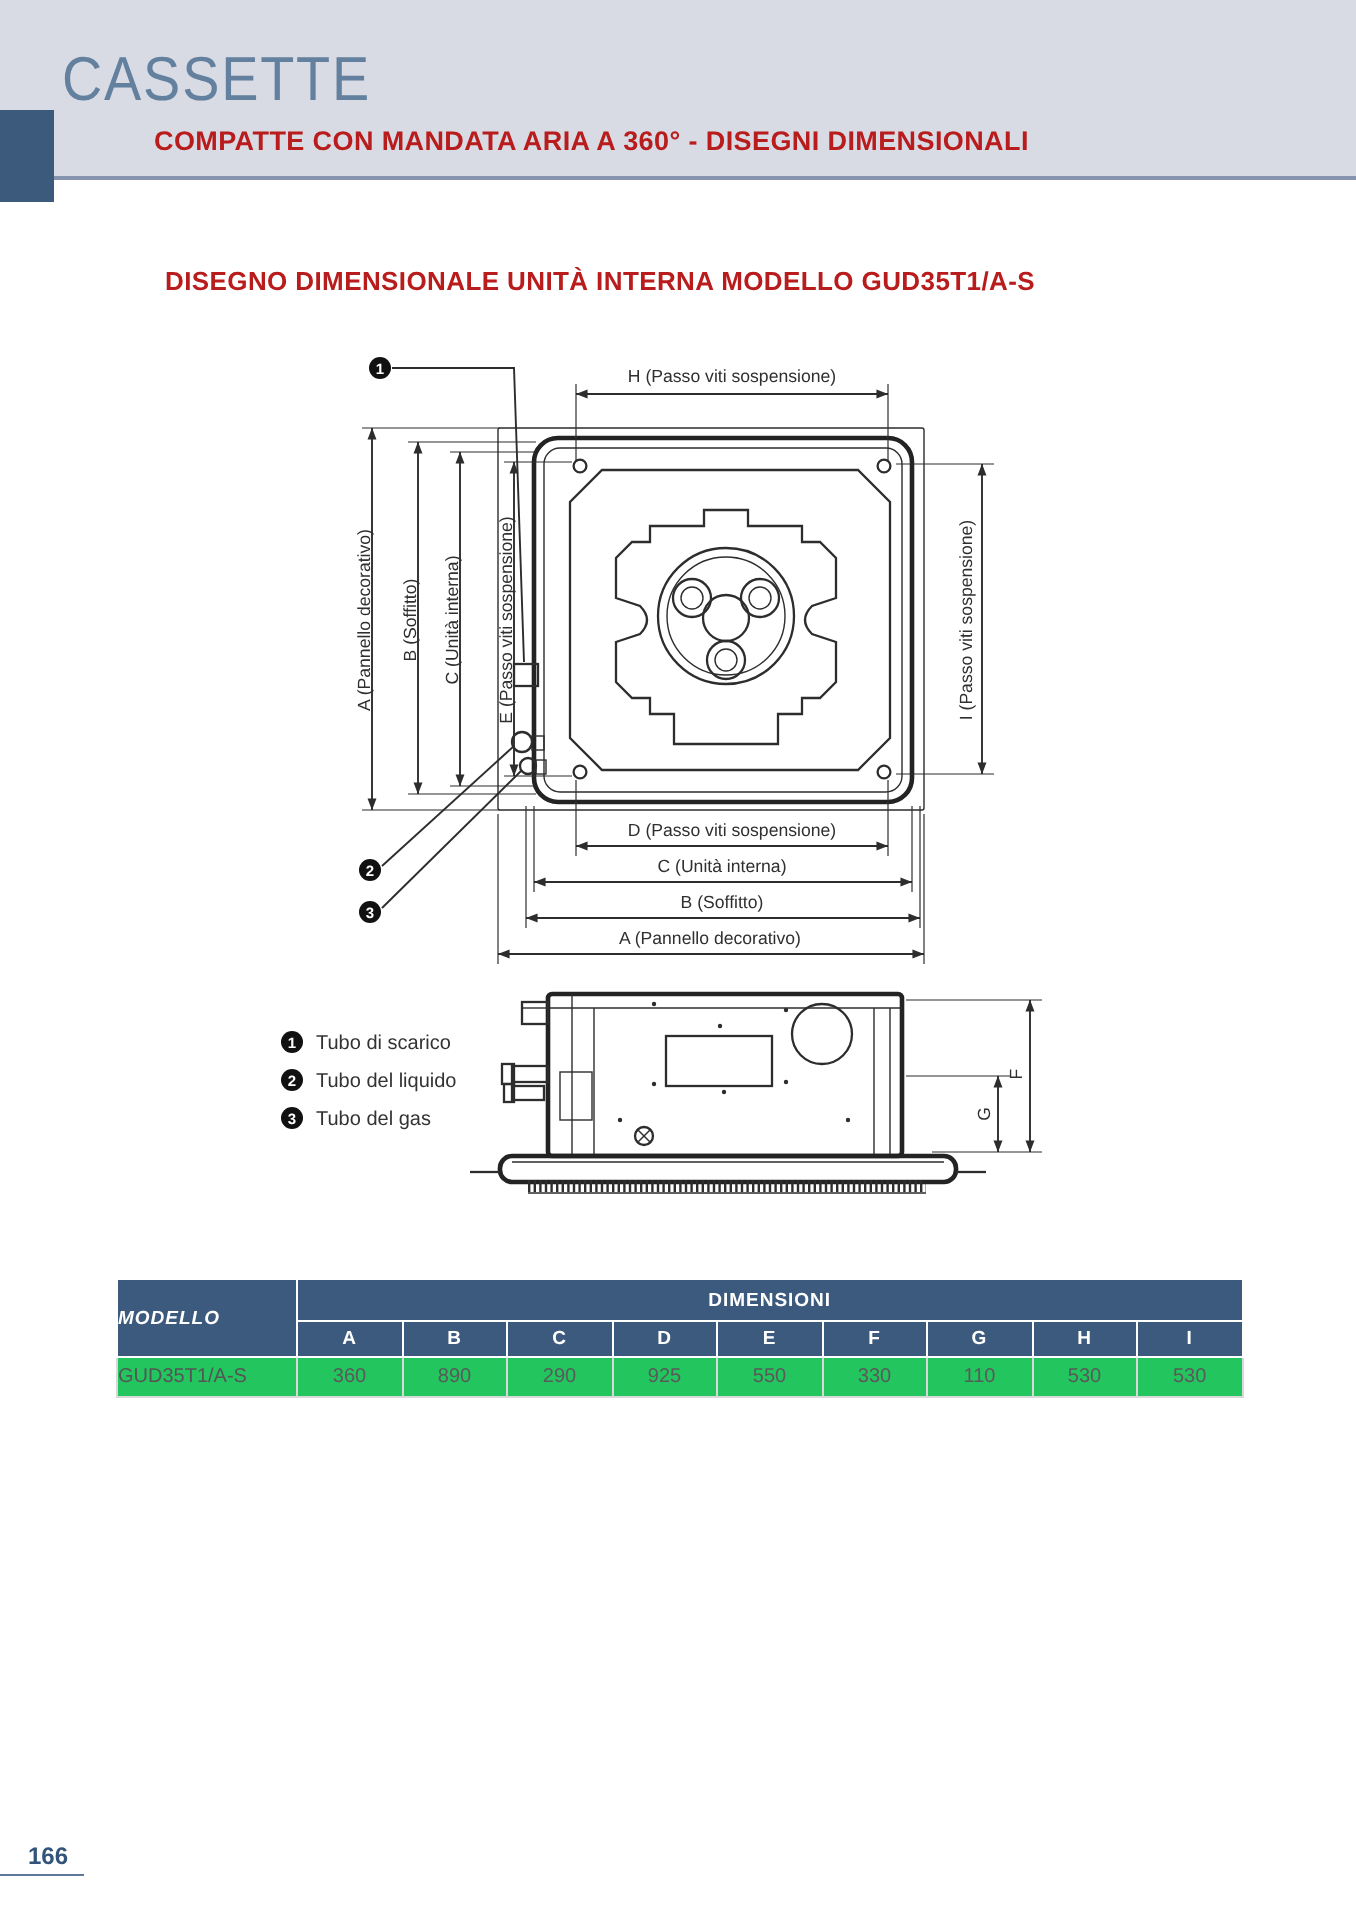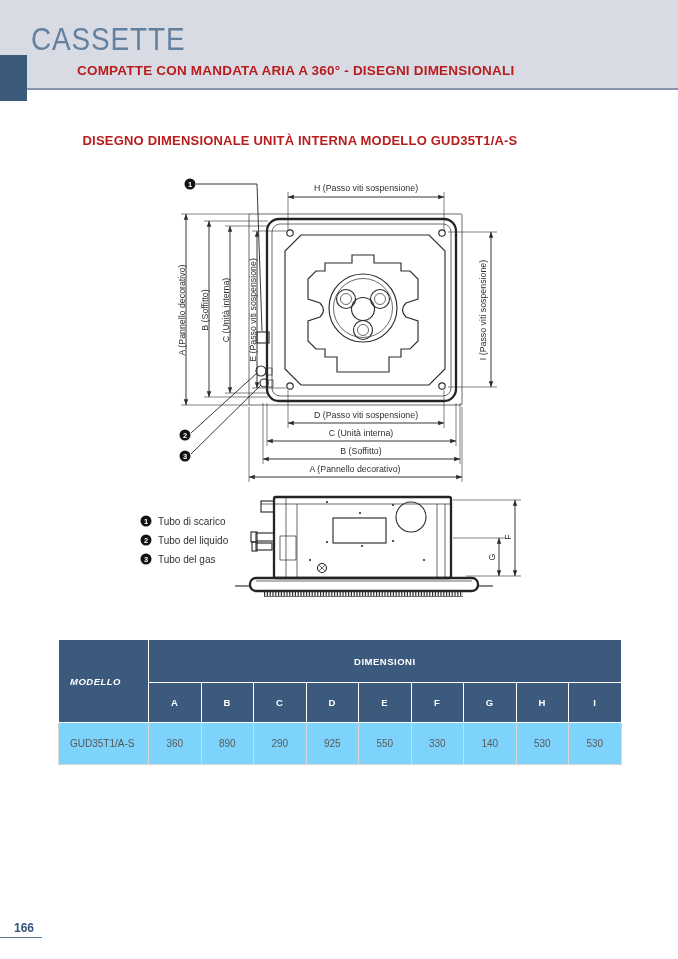--- a/index.html
+++ b/index.html
@@ -32,27 +32,27 @@
   .dot{fill:#2d2d2d;stroke:none;}
   .lbl{font:8.8px "Liberation Sans",sans-serif;fill:#2f2f2f;}
   .lblc{text-anchor:middle;}
   .cnum{font:bold 7.5px "Liberation Sans",sans-serif;fill:#fff;text-anchor:middle;}
   .leg{font:500 10px "Liberation Sans",sans-serif;fill:#333;}
   .fringe{stroke:#2d2d2d;stroke-width:6;stroke-dasharray:1.2 1.6;fill:none;}
 
   
   table.dims{position:absolute;left:58px;top:639px;width:563px;
         border-collapse:collapse;table-layout:fixed;}
-  table.dims td{padding:11px;}
+  table.dims td{padding:0;}
   td.hc{background:#3c5a7d;color:#fff;font-size:9.5px;font-weight:bold;
         letter-spacing:.5px;text-align:center;border:1.5px solid #fff;}
   td.hc-model{text-align:left;padding-left:7px;font-style:italic;}
   td.group{height:20px;}
   td.letter{height:17px;}
-  td.dc{background:#7dd3fc;color:#5a5a5a;font-size:10px;text-align:center;
+  td.dc{background:#22c55e;color:#5a5a5a;font-size:10px;text-align:center;
         border:1px solid #d8d8d8;height:19px;}
   td.dc-model{text-align:left;padding-left:7px;color:#555;}
 
   
   .page-num{position:absolute;left:14px;top:921px;font-size:12px;
         font-weight:bold;color:#33547a;}
   .page-line{position:absolute;left:0;top:937px;width:42px;height:0;
         border-top:1.5px solid #5f7898;}
 </style>
 </head>
@@ -259,21 +259,21 @@
     <td class="hc letter">I</td>
   </tr>
   <tr>
     <td class="dc dc-model">GUD35T1/A-S</td>
     <td class="dc">360</td>
     <td class="dc">890</td>
     <td class="dc">290</td>
     <td class="dc">925</td>
     <td class="dc">550</td>
     <td class="dc">330</td>
-    <td class="dc">140</td>
+    <td class="dc">110</td>
     <td class="dc">530</td>
     <td class="dc">530</td>
   </tr>
 </tbody>
   </table>
 
 <div class="page-num">166</div>
 <div class="page-line"></div>
 
 </body></html>

